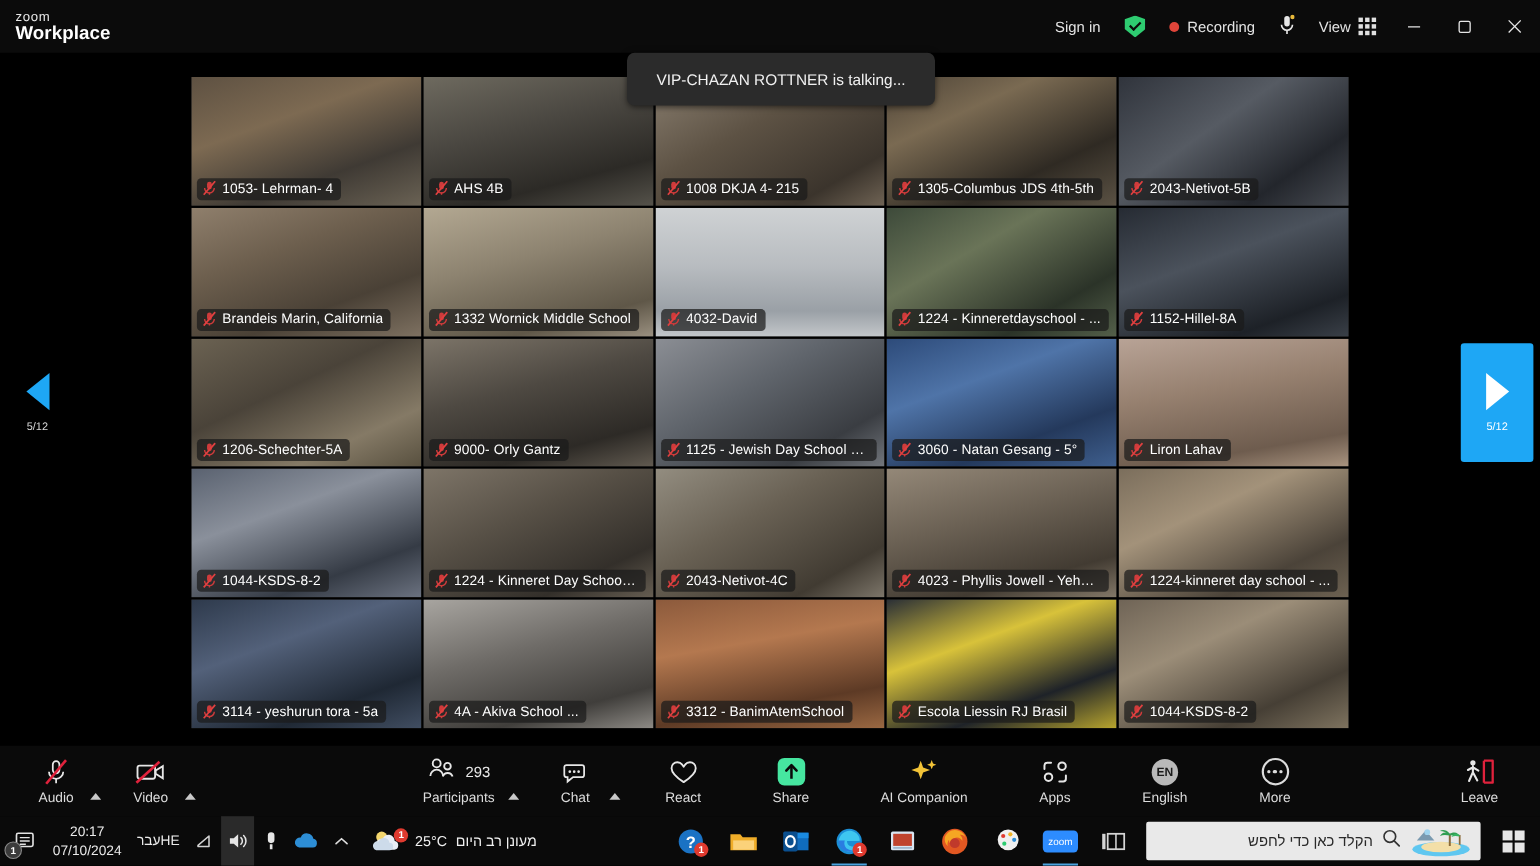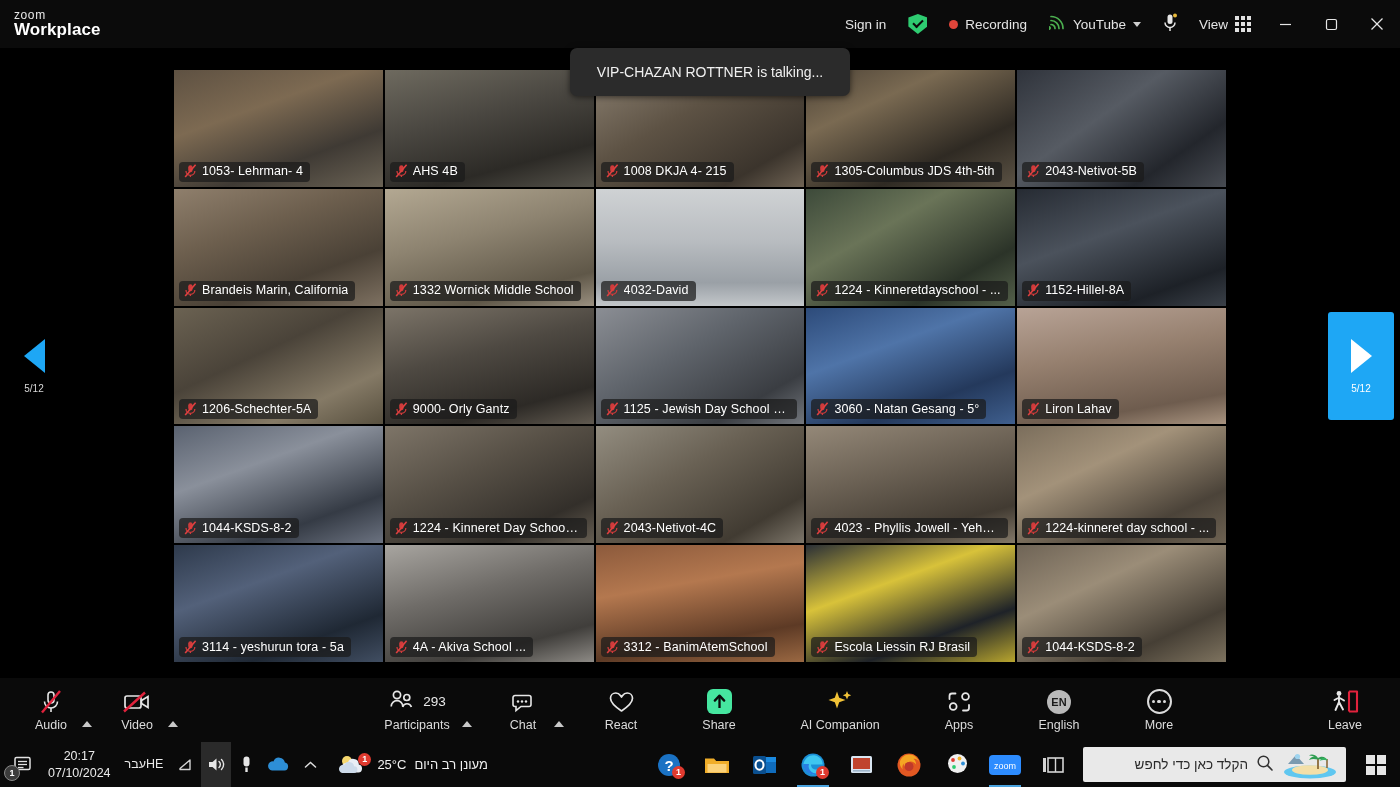--- a/index.html
+++ b/index.html
@@ -137,21 +137,21 @@
   .tray-ic.hl { background: #2a2a2a; }
   .weather {
     display: flex; align-items: center; gap: 8px; color: #f0f0f0;
     font-size: 13px; padding: 0 12px; height: 45px;
   }
   .tasklink { width: 48px; height: 45px; display: flex; align-items: center; justify-content: center; position: relative; }
   .tasklink.active:after {
     content: ""; position: absolute; bottom: 0; left: 8px; right: 8px; height: 2px; background: #4aa3df;
   }
   .searchbox {
-    width: 263px; height: 35px; background: #e9e9e9; border-radius: 2px;
+    width: 304px; height: 35px; background: #e9e9e9; border-radius: 2px;
     display: flex; align-items: center; flex-direction: row-reverse;
     gap: 8px; padding: 0 8px 0 10px; margin: 0 6px;
   }
   .searchbox .stxt { color: #2a2a2a; font-size: 13.5px; flex: 1; text-align: right; direction: rtl; }
   .winlogo { width: 48px; height: 45px; display: flex; align-items: center; justify-content: center; }
   .winlogo .wl { display: grid; grid-template-columns: 9px 9px; grid-template-rows: 9px 9px; gap: 2px; }
   .winlogo .wl i { background: #e6e6e6; display: block; }
   .badge {
     position: absolute; width: 13px; height: 13px; border-radius: 50%;
     background: #e03a2f; color: #fff; font-size: 9px; font-weight: 700;
@@ -176,32 +176,20 @@
 
       <div class="tb-item">
         <span class="shield"></span>
       </div>
 
       <div class="tb-item">
         <span class="rec-dot"></span>
         <span>Recording</span>
       </div>
 
-      <div class="tb-item">
-        <span>
-          <svg width="17" height="15" viewBox="0 0 17 15">
-            <path d="M2 13a2 2 0 1 1 0-.001z" fill="#4caf50"></path>
-            <path d="M2 9.5a4 4 0 0 1 4 4" stroke="#4caf50" stroke-width="1.7" fill="none" stroke-linecap="round"></path>
-            <path d="M2 5.5a8 8 0 0 1 8 8" stroke="#4caf50" stroke-width="1.7" fill="none" stroke-linecap="round"></path>
-            <path d="M2 1.5a12 12 0 0 1 12 12" stroke="#4caf50" stroke-width="1.7" fill="none" stroke-linecap="round"></path>
-          </svg>
-        </span>
-        <span>YouTube</span>
-        <span class="chev-d"></span>
-      </div>
 
       <div class="tb-item">
         <span>
           <svg width="14" height="20" viewBox="0 0 14 20">
             <rect x="4.5" y="1.5" width="5" height="9.5" rx="2.5" fill="#e6e6e6"></rect>
             <path d="M2 9.5a5 5 0 0 0 10 0" stroke="#e6e6e6" stroke-width="1.5" fill="none"></path>
             <line x1="7" y1="14.5" x2="7" y2="18" stroke="#e6e6e6" stroke-width="1.5"></line>
             <circle cx="12" cy="2.5" r="2" fill="#e8b93a"></circle>
           </svg>
         </span>

